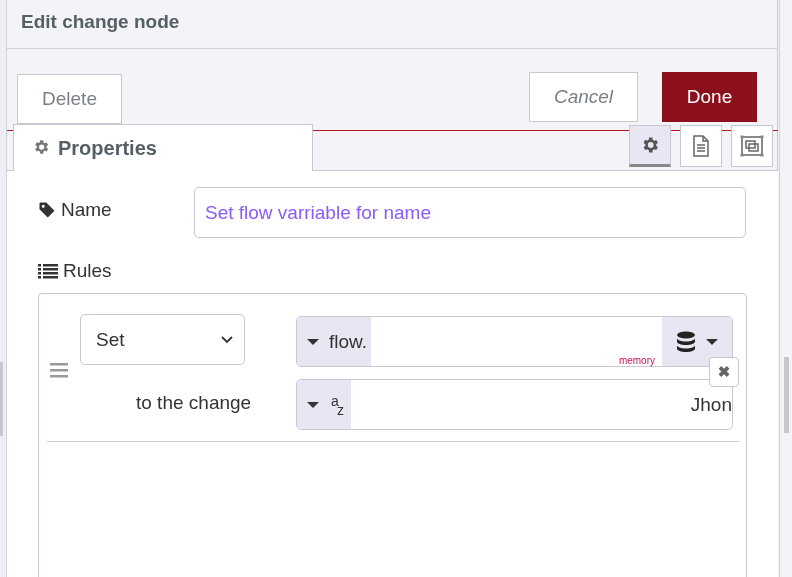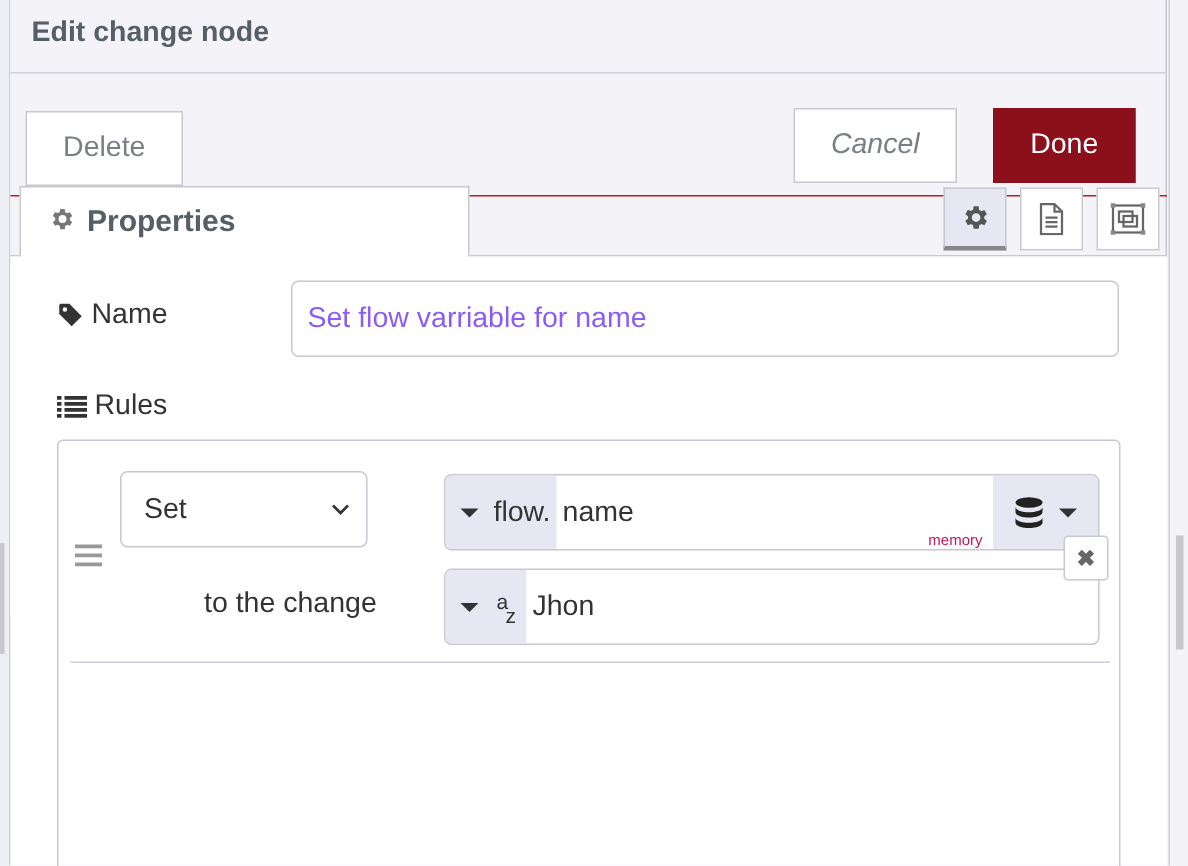--- a/index.html
+++ b/index.html
@@ -12,21 +12,21 @@
   .toolbar { position: absolute; left: 0; top: 62px; width: 771px; height: 69px; border-bottom: 1px solid #b91c1c; }
   .btn { position: absolute; font-size: 19px; display: flex; align-items: center; justify-content: center; background: #fff; border: 1px solid #c8c8d0; color: #7a7f85; }
   .btn-delete { left: 10px; top: 12px; width: 105px; height: 50px; }
   .btn-cancel { left: 522px; top: 10px; width: 109px; height: 50px; font-style: italic; }
   .btn-done { left: 655px; top: 10px; width: 95px; height: 50px; background: #8c101c; border-color: #8c101c; color: #fff; }
   .tabbar { position: absolute; left: 0; top: 119px; width: 771px; height: 52px; border-bottom: 1px solid #c8c8d0; }
   .tab { position: absolute; left: 6px; top: 5px; width: 300px; height: 48px; background: #fff; border: 1px solid #c8c8d0; border-bottom: none; display: flex; align-items: center; padding-left: 18px; }
   .tab-label { font-size: 20px; font-weight: bold; color: #555f66; margin-left: 8px; }
   .tab-btn { position: absolute; top: 6px; width: 42px; height: 42px; border: 1px solid #c8c8d0; background: #fff; display: flex; align-items: center; justify-content: center; }
   .tab-btn.active { background: #e6e7f2; border-bottom: 3px solid #888; }
-  .content { position: absolute; left: 0; top: 171px; width: 771px; height: 406px; background: #fff; }
+  .content { position: absolute; left: 0; top: 171px; width: 771px; height: 406px; background: #fff; text-align: right; }
   .label { position: absolute; font-size: 19px; color: #333; display: flex; align-items: center; }
   .name-input { position: absolute; left: 187px; top: 16px; width: 552px; height: 51px; border: 1px solid #c8c8d0; border-radius: 5px; font-size: 19px; color: #8b5cf6; padding-left: 10px; display: flex; align-items: center; }
   .rules-box { position: absolute; left: 31px; top: 122px; width: 709px; height: 300px; border: 1px solid #c8c8d0; border-radius: 4px; }
   .handle { position: absolute; left: 11px; top: 68px; }
   .select-set { position: absolute; left: 41px; top: 20px; width: 165px; height: 51px; border: 1px solid #c8c8d0; border-radius: 5px; font-size: 19px; color: #333; display: flex; align-items: center; justify-content: space-between; padding: 0 10px 0 15px; }
   .typed { position: absolute; left: 221px; width: 437px; height: 51px; border: 1px solid #c8c8d0; border-radius: 5px; overflow: hidden; display: flex; align-items: center; margin-left: 36px; }
   .typed-prefix { height: 100%; background: #e6e7f2; display: flex; align-items: center; padding: 0 4px 0 10px; font-size: 19px; color: #333; }
   .typed-value { font-size: 19px; color: #333; padding-left: 4px; flex: 1; }
   .memory { position: absolute; right: 77px; bottom: 0px; font-size: 10px; color: #be185d; }
   .ctx-btn { position: absolute; right: 0; top: 0; width: 70px; height: 100%; background: #e6e7f2; display: flex; align-items: center; justify-content: center; gap: 10px; }

